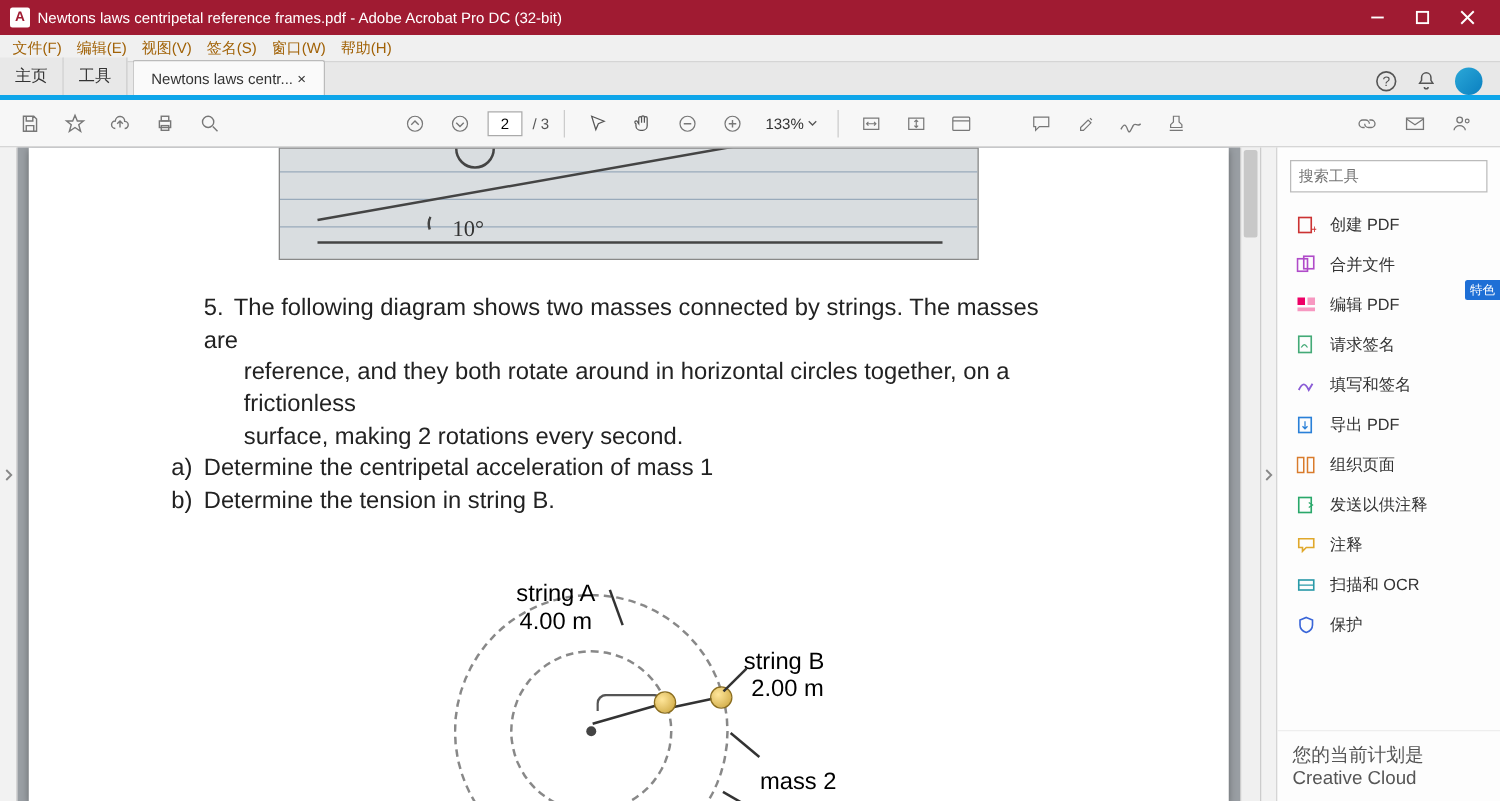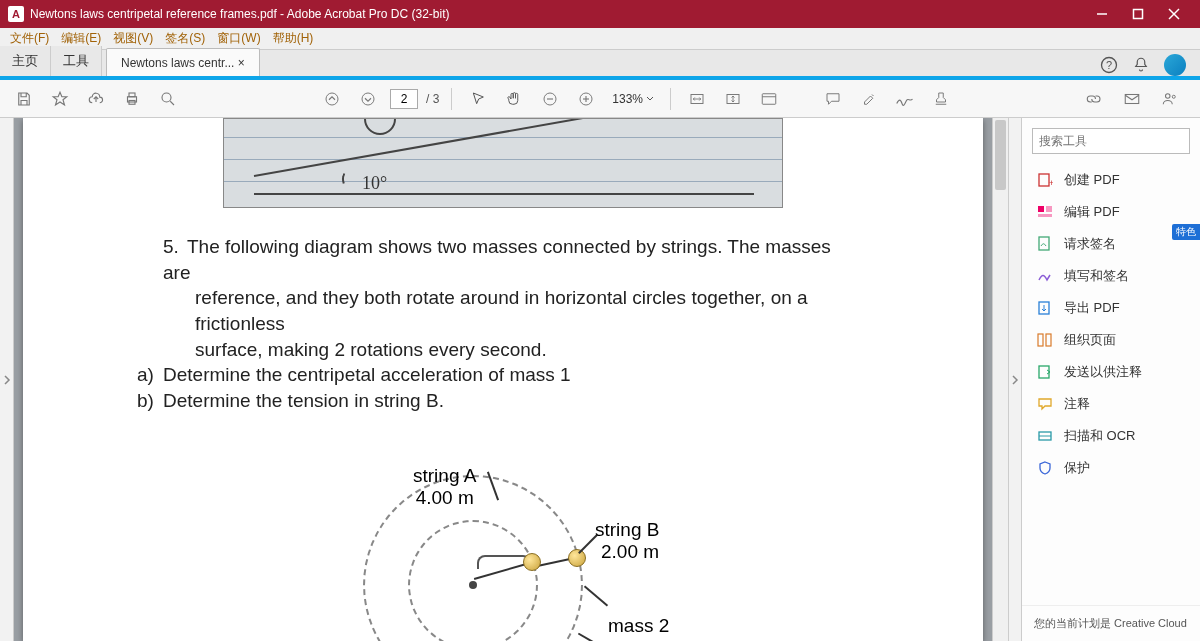--- a/index.html
+++ b/index.html
@@ -48,21 +48,21 @@
 
 .collapse-mid { width:14px; background:#f2f2f2; border-left:1px solid #ccc; border-right:1px solid #ccc; display:flex; align-items:center; justify-content:center; cursor:pointer; }
 
 .rightpanel { width:178px; background:#fdfdfd; display:flex; flex-direction:column; position:relative;justify-content:center; }
 .search-tools { margin:10px 10px 6px 10px; }
 .search-tools input { width:100%; height:26px; border:1px solid #bbb; padding:0 6px; font-size:12px; outline:none; }
 .tool-list { display:flex; flex-direction:column; padding:4px 0; }
 .tool-item { display:flex; align-items:center; gap:10px; padding:7px 14px; font-size:13px; color:#333; cursor:pointer; }
 .tico { width:18px; height:18px; display:flex; align-items:center; justify-content:center; }
 .badge-feature { position:absolute; right:0; top:106px; background:#1e6fd6; color:#fff; font-size:10px; padding:1px 4px; border-radius:2px 0 0 2px; }
-.rightpanel .footer { margin-top:auto; padding:10px 12px; font-size:11px; color:#555; border-top:1px solid #eee; }
+.rightpanel .footer { margin-top:auto; padding:10px 12px; font-size:15px; color:#555; border-top:1px solid #eee; }
 
 
 .notebook-img { width:560px; height:90px; margin:0 auto; background:#d9dde0; border:1px solid #888; position:relative; overflow:hidden; }
 .nb-line { position:absolute; left:0; right:0; height:1px; background:#9ab; }
 .nb-diag { position:absolute; width:500px; height:2px; background:#444; top:56px; left:30px; transform-origin:left; transform:rotate(-10deg); }
 .nb-base { position:absolute; width:500px; height:2px; background:#444; top:74px; left:30px; }
 .nb-angle-label { position:absolute; top:54px; left:138px; font-size:18px; font-family:serif; }
 .nb-arc { position:absolute; top:46px; left:118px; width:28px; height:28px; border:2px solid #444; border-radius:50%; clip-path:polygon(50% 50%,100% 50%,100% 0,50% 0); transform:rotate(205deg); border-top-color:transparent; border-left-color:transparent; }
 .nb-circle { position:absolute; top:-16px; left:140px; width:32px; height:32px; border:2px solid #444; border-radius:50%; }
 
@@ -371,20 +371,29 @@
             <svg width="16" height="16">
               <rect x="2" y="2" width="10" height="12" fill="none" stroke="#c33" stroke-width="1.3"></rect>
               <text x="12" y="14" font-size="9" fill="#c33">+</text>
             </svg>
           </span>
           <span>创建 PDF</span>
         </div>
       <div class="tool-item">
           <span class="tico">
             <svg width="16" height="16">
+              <rect x="1" y="3" width="8" height="10" fill="none" stroke="#b04bc9" stroke-width="1.3"></rect>
+              <rect x="6" y="1" width="8" height="10" fill="none" stroke="#b04bc9" stroke-width="1.3"></rect>
+            </svg>
+          </span>
+          <span>合并文件</span>
+        </div>
+      <div class="tool-item">
+          <span class="tico">
+            <svg width="16" height="16">
               <rect x="1" y="2" width="6" height="6" fill="#e06"></rect>
               <rect x="9" y="2" width="6" height="6" fill="#e06" opacity=".4"></rect>
               <rect x="1" y="10" width="14" height="3" fill="#e06" opacity=".4"></rect>
             </svg>
           </span>
           <span>编辑 PDF</span>
         </div>
       <div class="tool-item">
           <span class="tico">
             <svg width="16" height="16">

